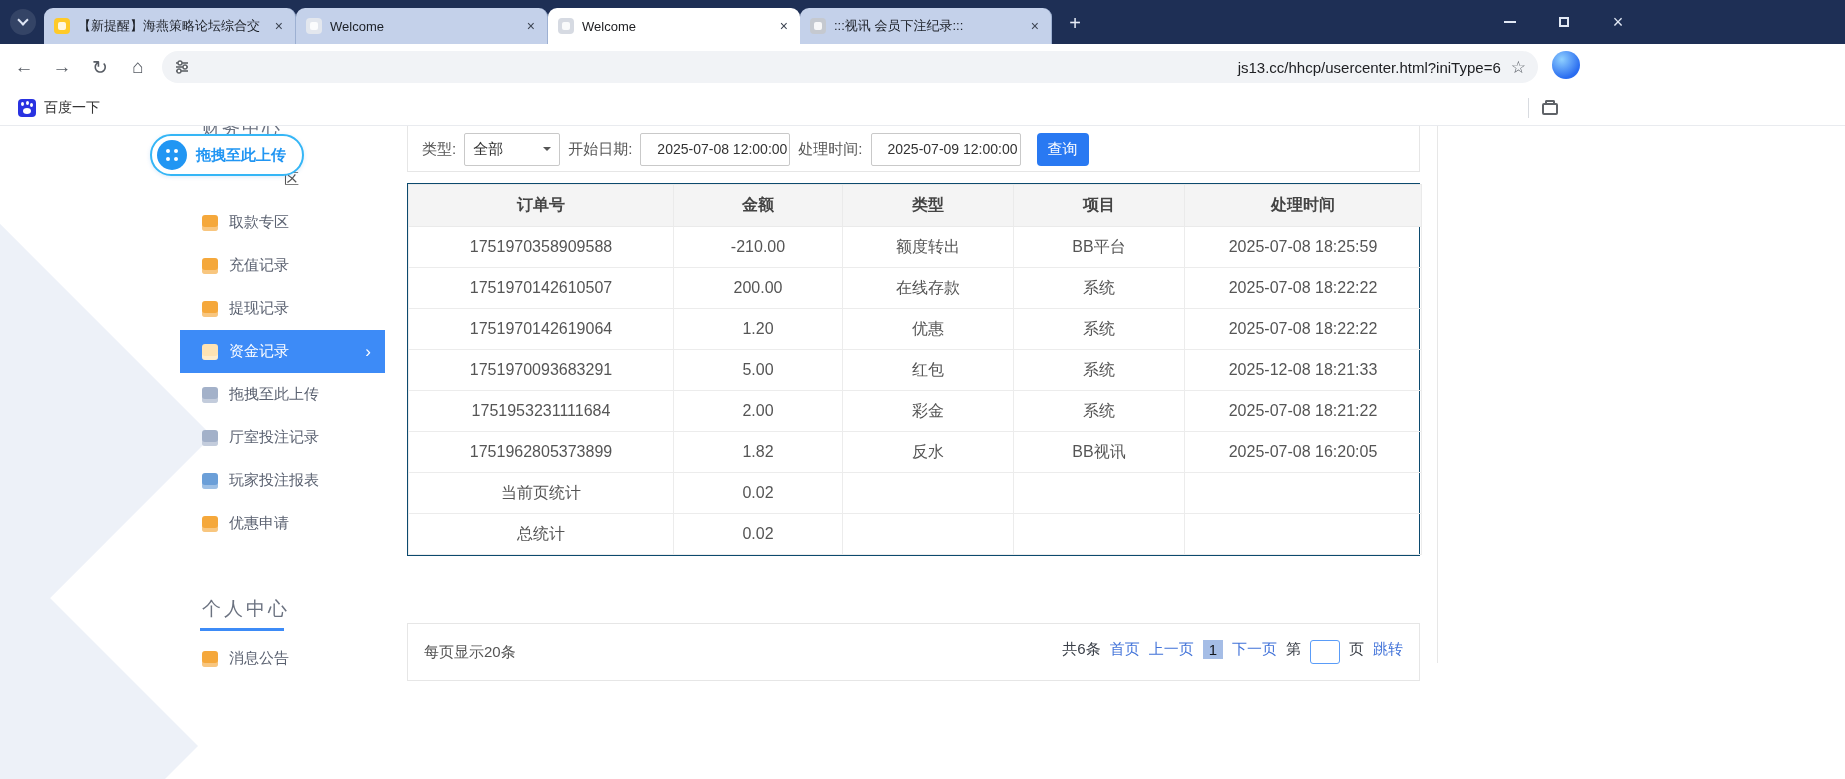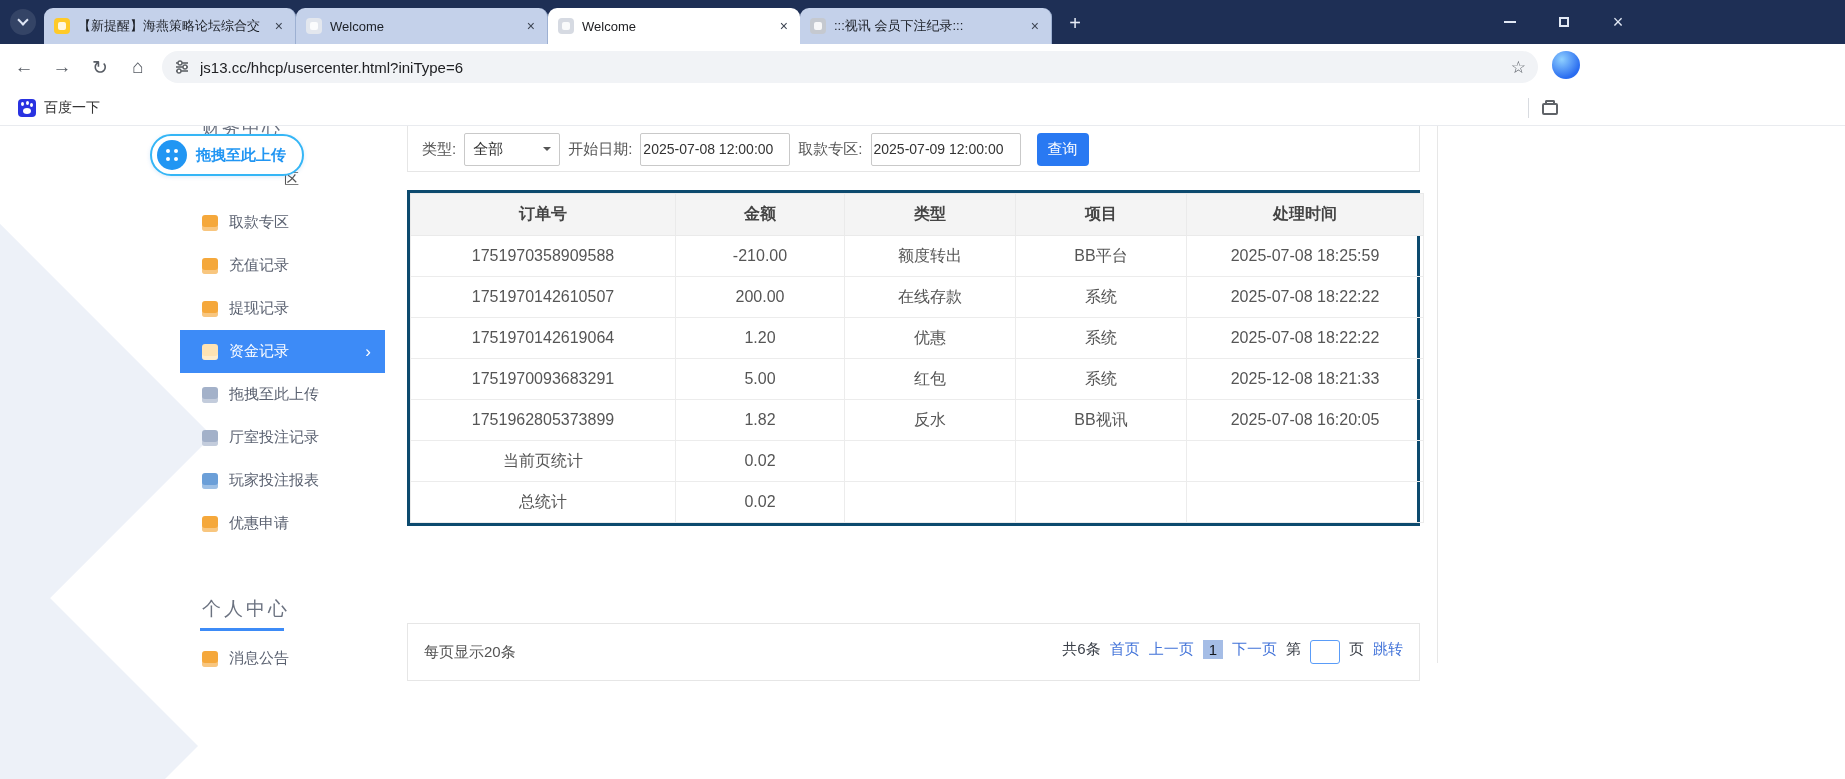--- a/index.html
+++ b/index.html
@@ -31,21 +31,21 @@
   .wc-min i { width:12px; border-top:2px solid #e1e8f4; }
   .wc-max i { width:10px; height:10px; border:2px solid #e1e8f4; }
 
   
   .navbar { position:absolute; left:0; top:44px; right:0; height:46px; background:#fff; z-index:19; }
   .nav-ic { position:absolute; top:0; height:46px; width:36px; display:flex; align-items:center;
     justify-content:center; font-size:19px; color:#575c64; cursor:pointer; }
   .nav-back { left:6px; } .nav-fwd { left:44px; } .nav-reload { left:82px; } .nav-home { left:120px; }
   .omnibox { position:absolute; left:162px; top:7px; width:1376px; height:32px; background:#f1f3f6;
     border-radius:16px; display:flex; align-items:center; padding:0 12px; gap:10px; }
-  .url-text { font-size:15px; color:#202124; flex:1; white-space:nowrap; overflow:hidden; }
+  .url-text { font-size:15px; color:#202124; flex:1; white-space:nowrap; overflow:hidden;text-align:right; }
   .star { font-size:17px; color:#575c64; cursor:pointer; }
   .avatar { position:absolute; left:1552px; top:51px; width:28px; height:28px; border-radius:50%;
     background:radial-gradient(circle at 35% 30%, #8fd0ff, #2a6df0 70%); z-index:19; cursor:pointer; }
 
   
   .bookbar { position:absolute; left:0; top:90px; right:0; height:36px; background:#fff;
     border-bottom:1px solid #e9ebef; z-index:18; }
   .bm { position:absolute; left:12px; top:5px; height:26px; display:flex; align-items:center; gap:8px;
     padding:0 6px; border-radius:13px; cursor:pointer; }
   .baidu-ic { width:18px; height:18px; border-radius:4px; background:#2932e1; position:relative; }
@@ -94,26 +94,26 @@
   
   .filter-box { position:absolute; left:407px; top:-12px; width:1013px; height:58px;
     border:1px solid #e6e6e6; display:flex; align-items:center; padding:12px 14px 0 14px; gap:8px;
     background:#fff; }
   .f-label { font-size:15px; color:#555; white-space:nowrap; }
   .f-select { width:96px; height:33px; border:1px solid #c9c9c9; border-radius:2px; display:flex;
     align-items:center; padding:0 8px; font-size:15px; color:#333; cursor:pointer; background:#fff; }
   .f-select .arrow { margin-left:auto; width:0; height:0; border:4px solid transparent;
     border-top-color:#555; margin-top:4px; }
   .f-input { width:150px; height:33px; border:1px solid #c9c9c9; border-radius:2px; font-size:14px;
-    color:#333; text-align:left; font-family:"Liberation Sans",sans-serif; background:#fff; }
+    color:#333; text-align:right; font-family:"Liberation Sans",sans-serif; background:#fff; }
   .query-btn { width:52px; height:33px; background:#2979f2; color:#fff; border:none; border-radius:4px;
     font-size:15px; cursor:pointer; margin-left:8px; }
 
-  .table-box { position:absolute; left:407px; top:57px; width:1013px; border:3px solid #0c4a6e;
-    background:#fff;margin-top:7px; }
+  .table-box { position:absolute; left:407px; top:57px; width:1013px; border:1px solid #0c4a6e;
+    background:#fff; }
   table { width:100%; border-collapse:collapse; table-layout:fixed; }
   th { height:42px; background:#f4f4f4; font-size:16px; color:#444; font-weight:bold;
     border:1px solid #eaeaea; }
   td { height:41px; font-size:16px; color:#555; text-align:center; border:1px solid #ececec;
     white-space:nowrap; overflow:hidden; }
 
   .pager-box { position:absolute; left:407px; top:449px; width:1013px; height:58px;
     border:1px solid #e6e6e6; display:flex; align-items:center; padding:0 16px; background:#fff;margin-top:48px; }
   .pager-left { font-size:15px; color:#555; }
   .pager-right { margin-left:auto; display:flex; align-items:flex-start; gap:9px; font-size:15px; }
@@ -253,21 +253,21 @@
     </div>
 
     <div class="filter-box">
       <span class="f-label">类型:</span>
       <div class="f-select">
         <span>全部</span>
         <span class="arrow"></span>
       </div>
       <span class="f-label">开始日期:</span>
       <input class="f-input" value="2025-07-08 12:00:00" style="">
-      <span class="f-label">取款专区:</span>
+      <span class="f-label">处理时间:</span>
       <input class="f-input" value="2025-07-09 12:00:00" style="">
       <button class="query-btn">查询</button>
     </div>
 
     <div class="table-box">
       <table>
         <colgroup>
           <col style="width:265px">
             <col style="width:169px">
             <col style="width:171px">
@@ -304,20 +304,27 @@
               <td>优惠</td>
               <td>系统</td>
               <td>2025-07-08 18:22:22</td>
             </tr>
             <tr>
               <td>1751970093683291</td>
               <td>5.00</td>
               <td>红包</td>
               <td>系统</td>
               <td>2025-12-08 18:21:33</td>
+            </tr>
+            <tr>
+              <td>1751953231111684</td>
+              <td>2.00</td>
+              <td>彩金</td>
+              <td>系统</td>
+              <td>2025-07-08 18:21:22</td>
             </tr>
             <tr>
               <td>1751962805373899</td>
               <td>1.82</td>
               <td>反水</td>
               <td>BB视讯</td>
               <td>2025-07-08 16:20:05</td>
             </tr>
             <tr>
               <td>当前页统计</td>

